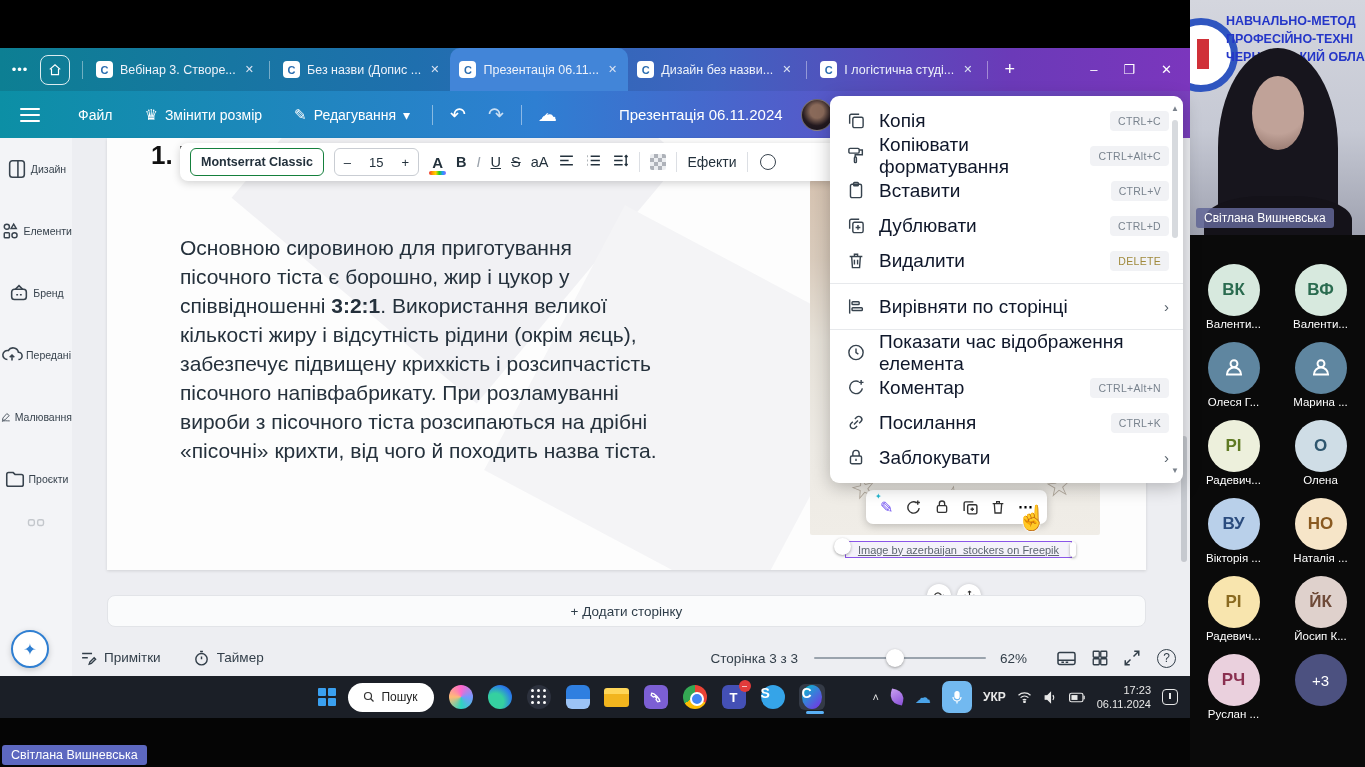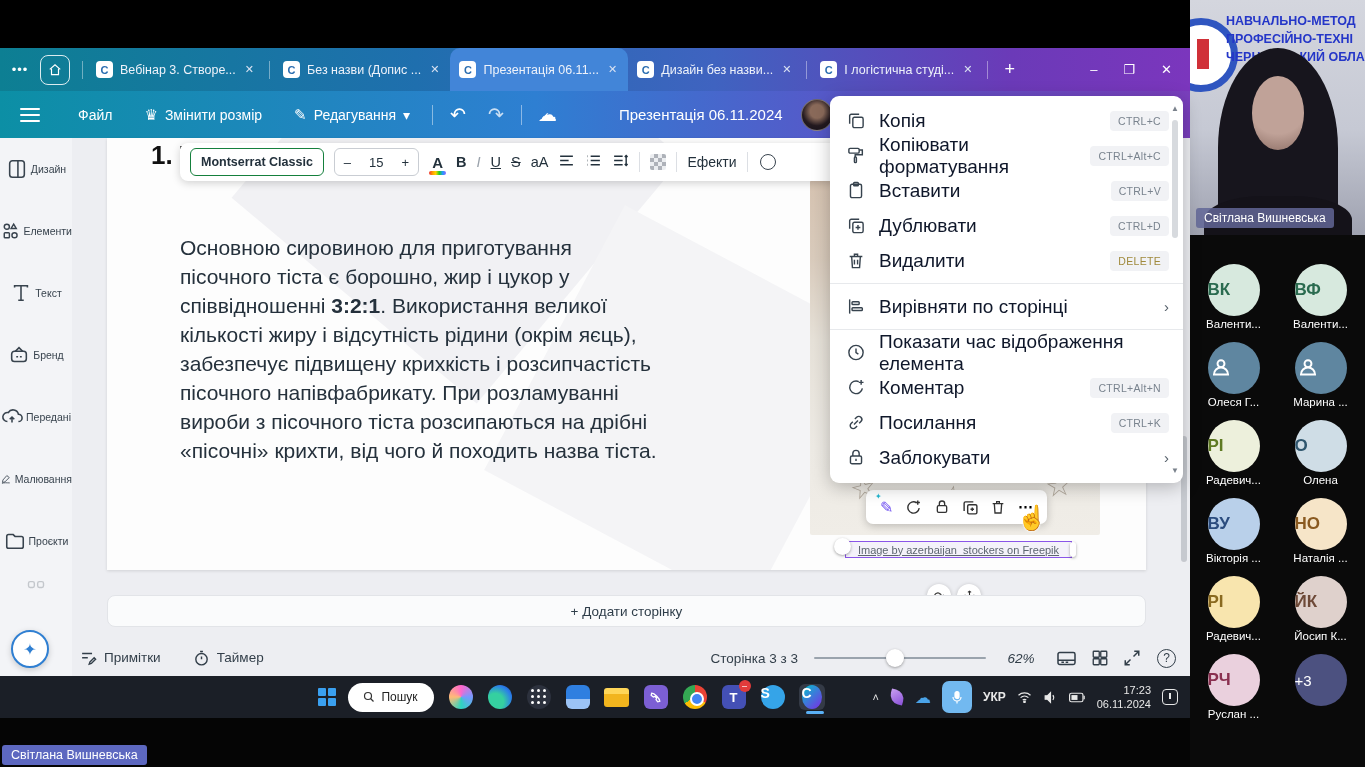--- a/index.html
+++ b/index.html
@@ -131,21 +131,21 @@
   .botbar { position:absolute; left:0; top:502px; width:1190px; height:36px; display:flex; align-items:center;
     color:#323e49; font-size:13.5px; }
   .botbar .bgrp { display:flex; align-items:flex-start; gap:7px; cursor:pointer; }
   .notes { margin-left:80px; }
   .timer { margin-left:32px; }
   .pageind { margin-left:auto; }
   .slider { position:relative; width:172px; height:14px; margin:0 14px 0 16px; }
   .slider .track { position:absolute; left:0; right:0; top:6px; height:2px; background:#9aa3ad; border-radius:1px; }
   .slider .thumb { position:absolute; left:72px; top:-2px; width:18px; height:18px; border-radius:50%;
     background:#fff; box-shadow:0 1px 3px rgba(0,0,0,.35); cursor:pointer; }
-  .zoomval { width:42px; text-align:center;font-style:italic; }
+  .zoomval { width:42px; text-align:left; }
   .bic { margin-left:14px; cursor:pointer; display:flex; align-items:center; }
   .help-circ { width:19px; height:19px; border:1.6px solid #323e49; border-radius:50%; font-size:12px;
     display:flex; align-items:center; justify-content:center; margin-left:16px; margin-right:14px; cursor:pointer; }
 
   .ws-scroll { position:absolute; left:1181px; top:298px; width:6px; height:126px; border-radius:3px; background:#c6c9cf; }
 
   
   .ctxmenu { position:absolute; left:830px; top:96px; width:353px; height:387px; background:#fff; border-radius:9px;
     box-shadow:0 4px 18px rgba(0,0,0,.25); z-index:60; padding:7px 0; }
   .cm-item { height:35px; display:flex; align-items:center; padding:0 14px 0 16px; cursor:pointer; }
@@ -221,21 +221,21 @@
   .emblem::after { content:""; position:absolute; left:26px; top:14px; width:12px; height:30px; background:#d03038; }
   .sil-hair { position:absolute; left:28px; top:48px; width:120px; height:200px; border-radius:50% 50% 20% 20%;
     background:#17151d; }
   .sil-face { position:absolute; left:62px; top:76px; width:52px; height:74px; border-radius:50%;
     background:radial-gradient(circle at 50% 40%,#c0a298 0 55%,#8d6f66 100%); }
   .sil-body { position:absolute; left:14px; top:196px; width:148px; height:60px; border-radius:40% 40% 0 0; background:#141219; }
   .cam-name { position:absolute; left:6px; top:208px; background:rgba(98,102,150,.85); color:#fff;
     font-size:12px; padding:3px 8px; border-radius:3px; white-space:nowrap; }
   .pgrid { position:absolute; left:0; top:252px; width:175px; display:flex; flex-wrap:wrap; }
   .pcell { width:87px; height:78px; display:flex; flex-direction:column; align-items:center; padding-top:12px; cursor:pointer; }
-  .pav { width:52px; height:52px; border-radius:50%; display:flex; align-items:center; 
+  .pav { width:52px; height:52px; border-radius:50%; display:flex; align-items:center; justify-content:center;
     font-size:17px; font-weight:bold; }
   .plabel { margin-top:2px; color:#fff; font-size:11.5px; max-width:82px; white-space:nowrap; overflow:hidden; }
   .plabel:empty { display:none; }
 </style>
 </head>
 <body>
 
 <div class="screen">
   <div class="share">
 
@@ -322,26 +322,20 @@
           <span class="rlabel">Дизайн</span>
         </div>
         <div class="rail-item">
           <svg width="22" height="22" viewBox="0 0 24 24" fill="none" stroke-width="1.7">
               <circle cx="8" cy="7" r="3"></circle>
               <path d="M16 4l3 5h-6z"></path>
               <rect x="5" y="14" width="6" height="6" rx="1"></rect>
               <rect x="14" y="14" width="6" height="6" rx="3"></rect>
             </svg>
           <span class="rlabel">Елементи</span>
-        </div>
-        <div class="rail-item">
-          <svg width="22" height="22" viewBox="0 0 24 24" fill="none" stroke-width="1.7">
-              <path d="M5 6V4h14v2M12 4v16M9 20h6"></path>
-            </svg>
-          <span class="rlabel">Текст</span>
         </div>
         <div class="rail-item">
           <svg width="22" height="22" viewBox="0 0 24 24" fill="none" stroke-width="1.7">
               <rect x="4" y="8" width="16" height="11" rx="3"></rect>
               <path d="M8 8l4-4 4 4"></path>
               <path d="M9 14h2M13 14h2"></path>
             </svg>
           <span class="rlabel">Бренд</span>
         </div>
         <div class="rail-item">

